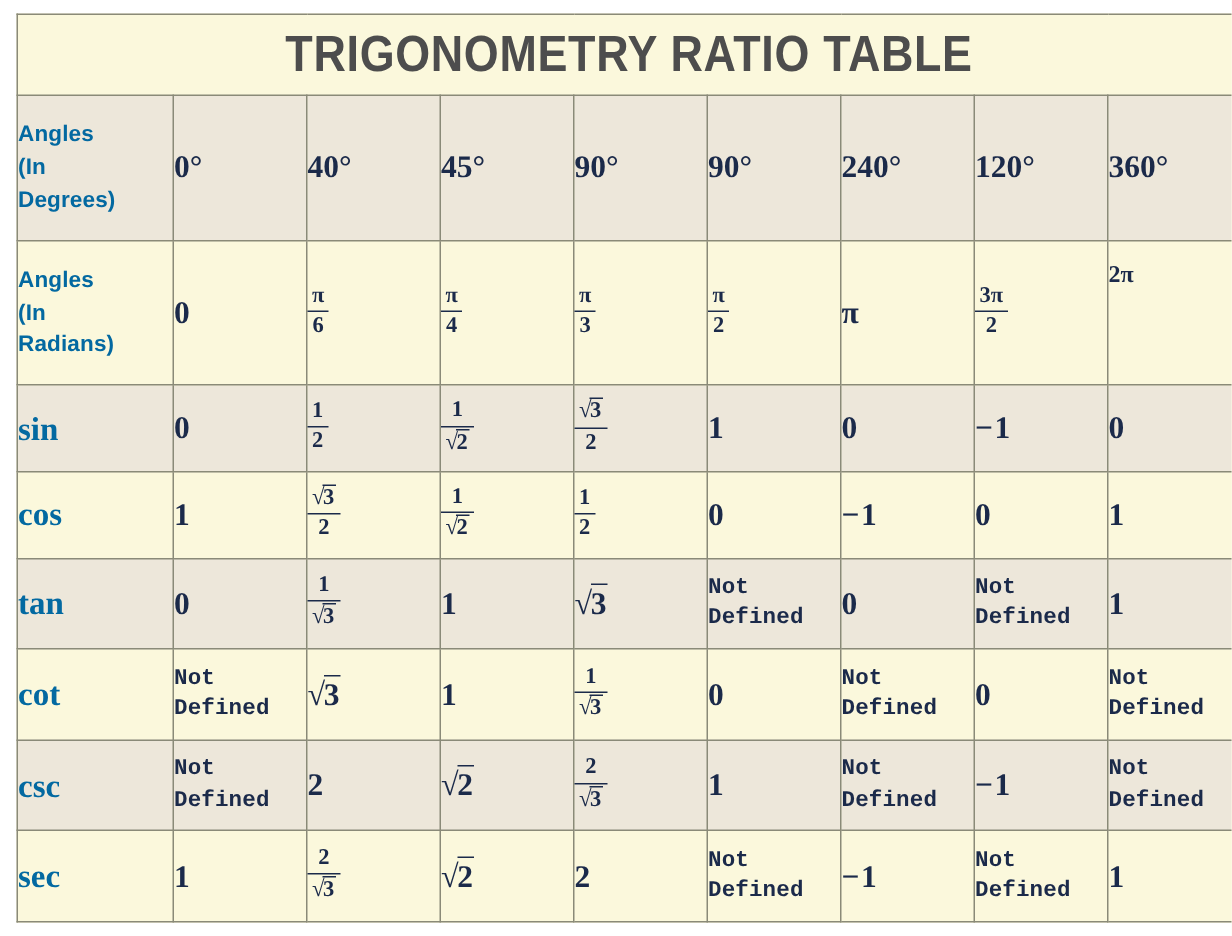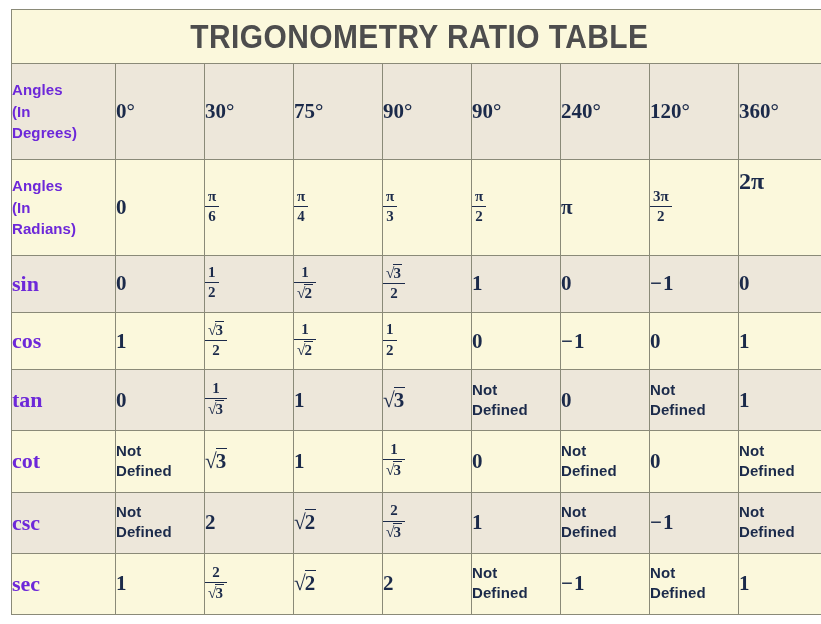--- a/index.html
+++ b/index.html
@@ -64,21 +64,21 @@
 
   
   col.c-label { width: 104px; }
   col.c-val   { width: 89px; }
 
   
   .label-cell {
     font-family: "Liberation Serif", "DejaVu Serif", serif;
     font-weight: bold;
     font-size: 22px;
-    color: #6d28d9;
+    color: #0369a1;
     padding-left: 18px;
     text-align: left;
   }
   .label-cell.angles {
     font-family: "Liberation Sans", "DejaVu Sans", sans-serif;
     font-size: 15px;
     line-height: 1.45;
     letter-spacing: 0.1px;
   }
 
@@ -87,34 +87,34 @@
     padding-left: 22px;
     font-family: "Liberation Serif", "DejaVu Serif", serif;
     font-weight: bold;
     font-size: 21px;
     color: #1b2a4a;
   }
   .val-cell.deg {
     font-size: 21px;
   }
   .val-cell .nd {
-    font-family: Liberation Sans, sans-serif;
+    font-family: Liberation Mono, monospace;
     font-weight: bold;
     font-size: 15px;
     line-height: 1.35;
     letter-spacing: 0.1px;
     display: inline-block;
     white-space: pre-line;
   }
   .val-cell.topalign {
     vertical-align: top;
     padding-top: 8px;
   }
   .val-cell.topalign .plain {
-    font-size: 24px;
+    font-size: 16px;
   }
 
   
   .frac {
     display: inline-block;
     vertical-align: middle;
     text-align: center;
     font-size: 15px;
     line-height: 1.15;
     position: relative;
@@ -162,22 +162,22 @@
     <tbody>
         <tr>
       <td class="title-cell" colspan="9">
         <span class="title-text">TRIGONOMETRY RATIO TABLE</span>
       </td>
     </tr>
 
     <tr class="shade-beige">
       <td class="label-cell angles"><span>Angles<br>(In<br>Degrees)</span></td>
       <td class="val-cell deg">0°</td>
-      <td class="val-cell deg">30°</td>
-      <td class="val-cell deg">75°</td>
+      <td class="val-cell deg">40°</td>
+      <td class="val-cell deg">45°</td>
       <td class="val-cell deg">90°</td>
       <td class="val-cell deg">90°</td>
       <td class="val-cell deg">240°</td>
       <td class="val-cell deg">120°</td>
       <td class="val-cell deg">360°</td>
     </tr>
 
     <tr class="shade-cream">
       <td class="label-cell angles"><span>Angles<br>(In<br>Radians)</span></td>
       <td class="val-cell"><span class="plain">0</span></td>

